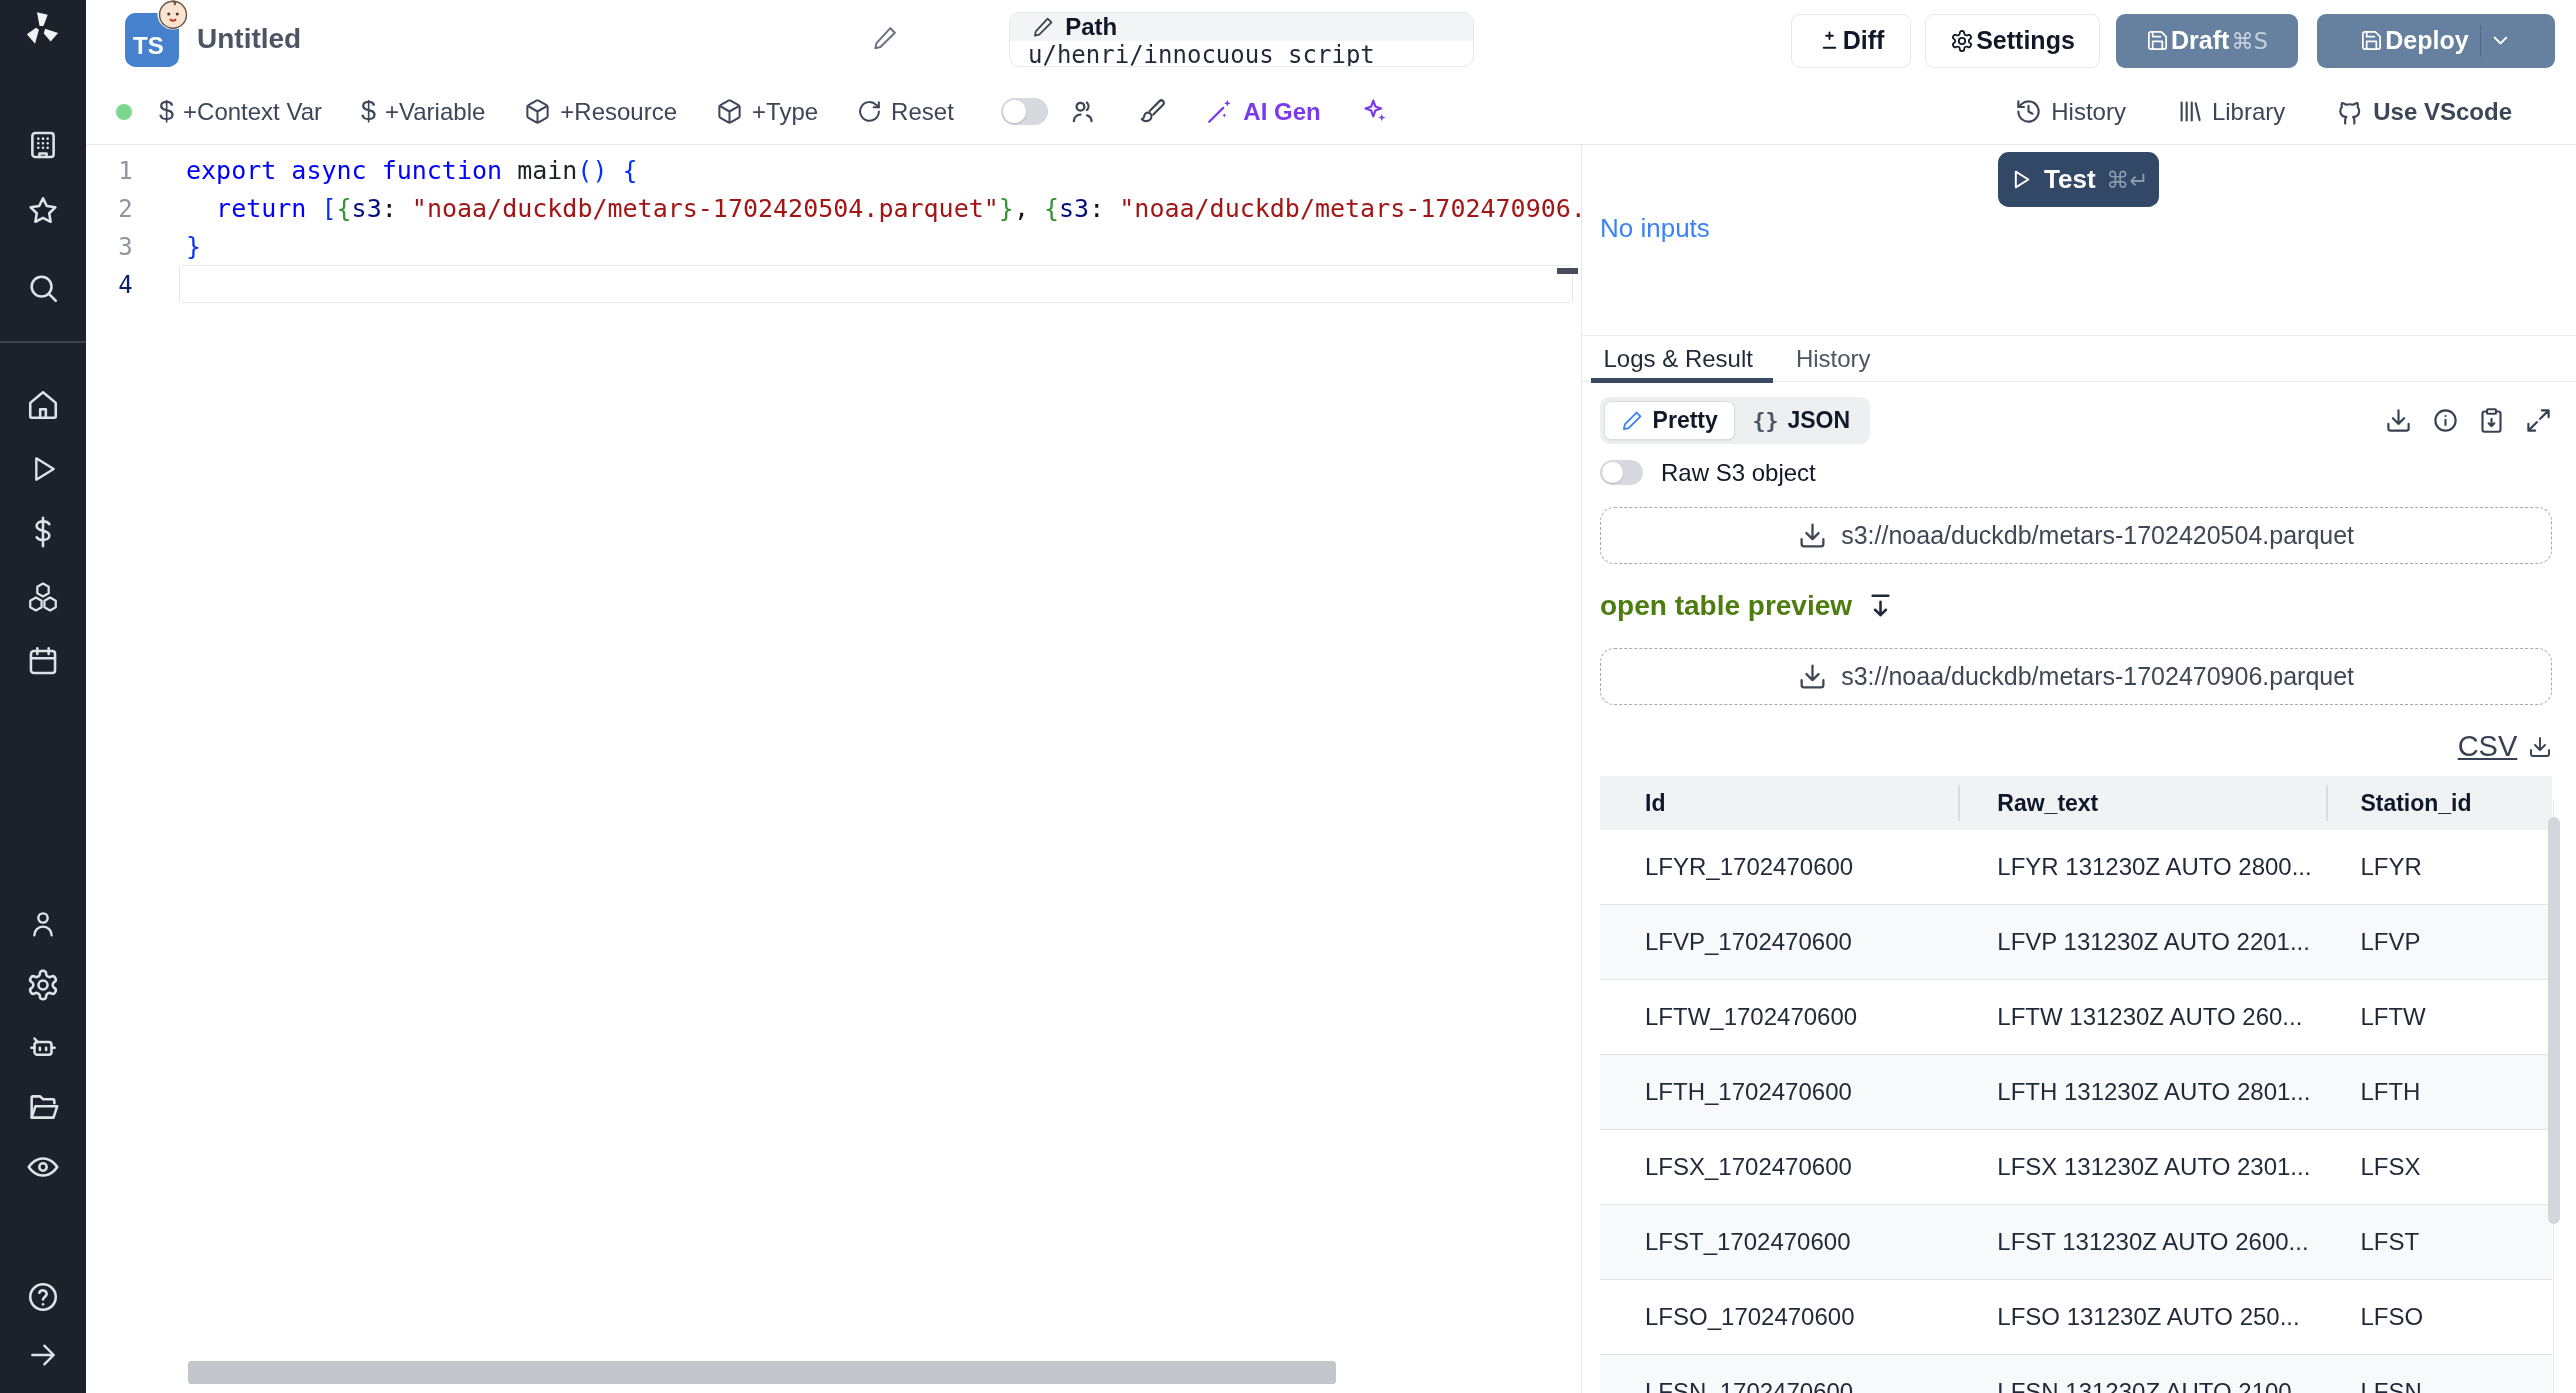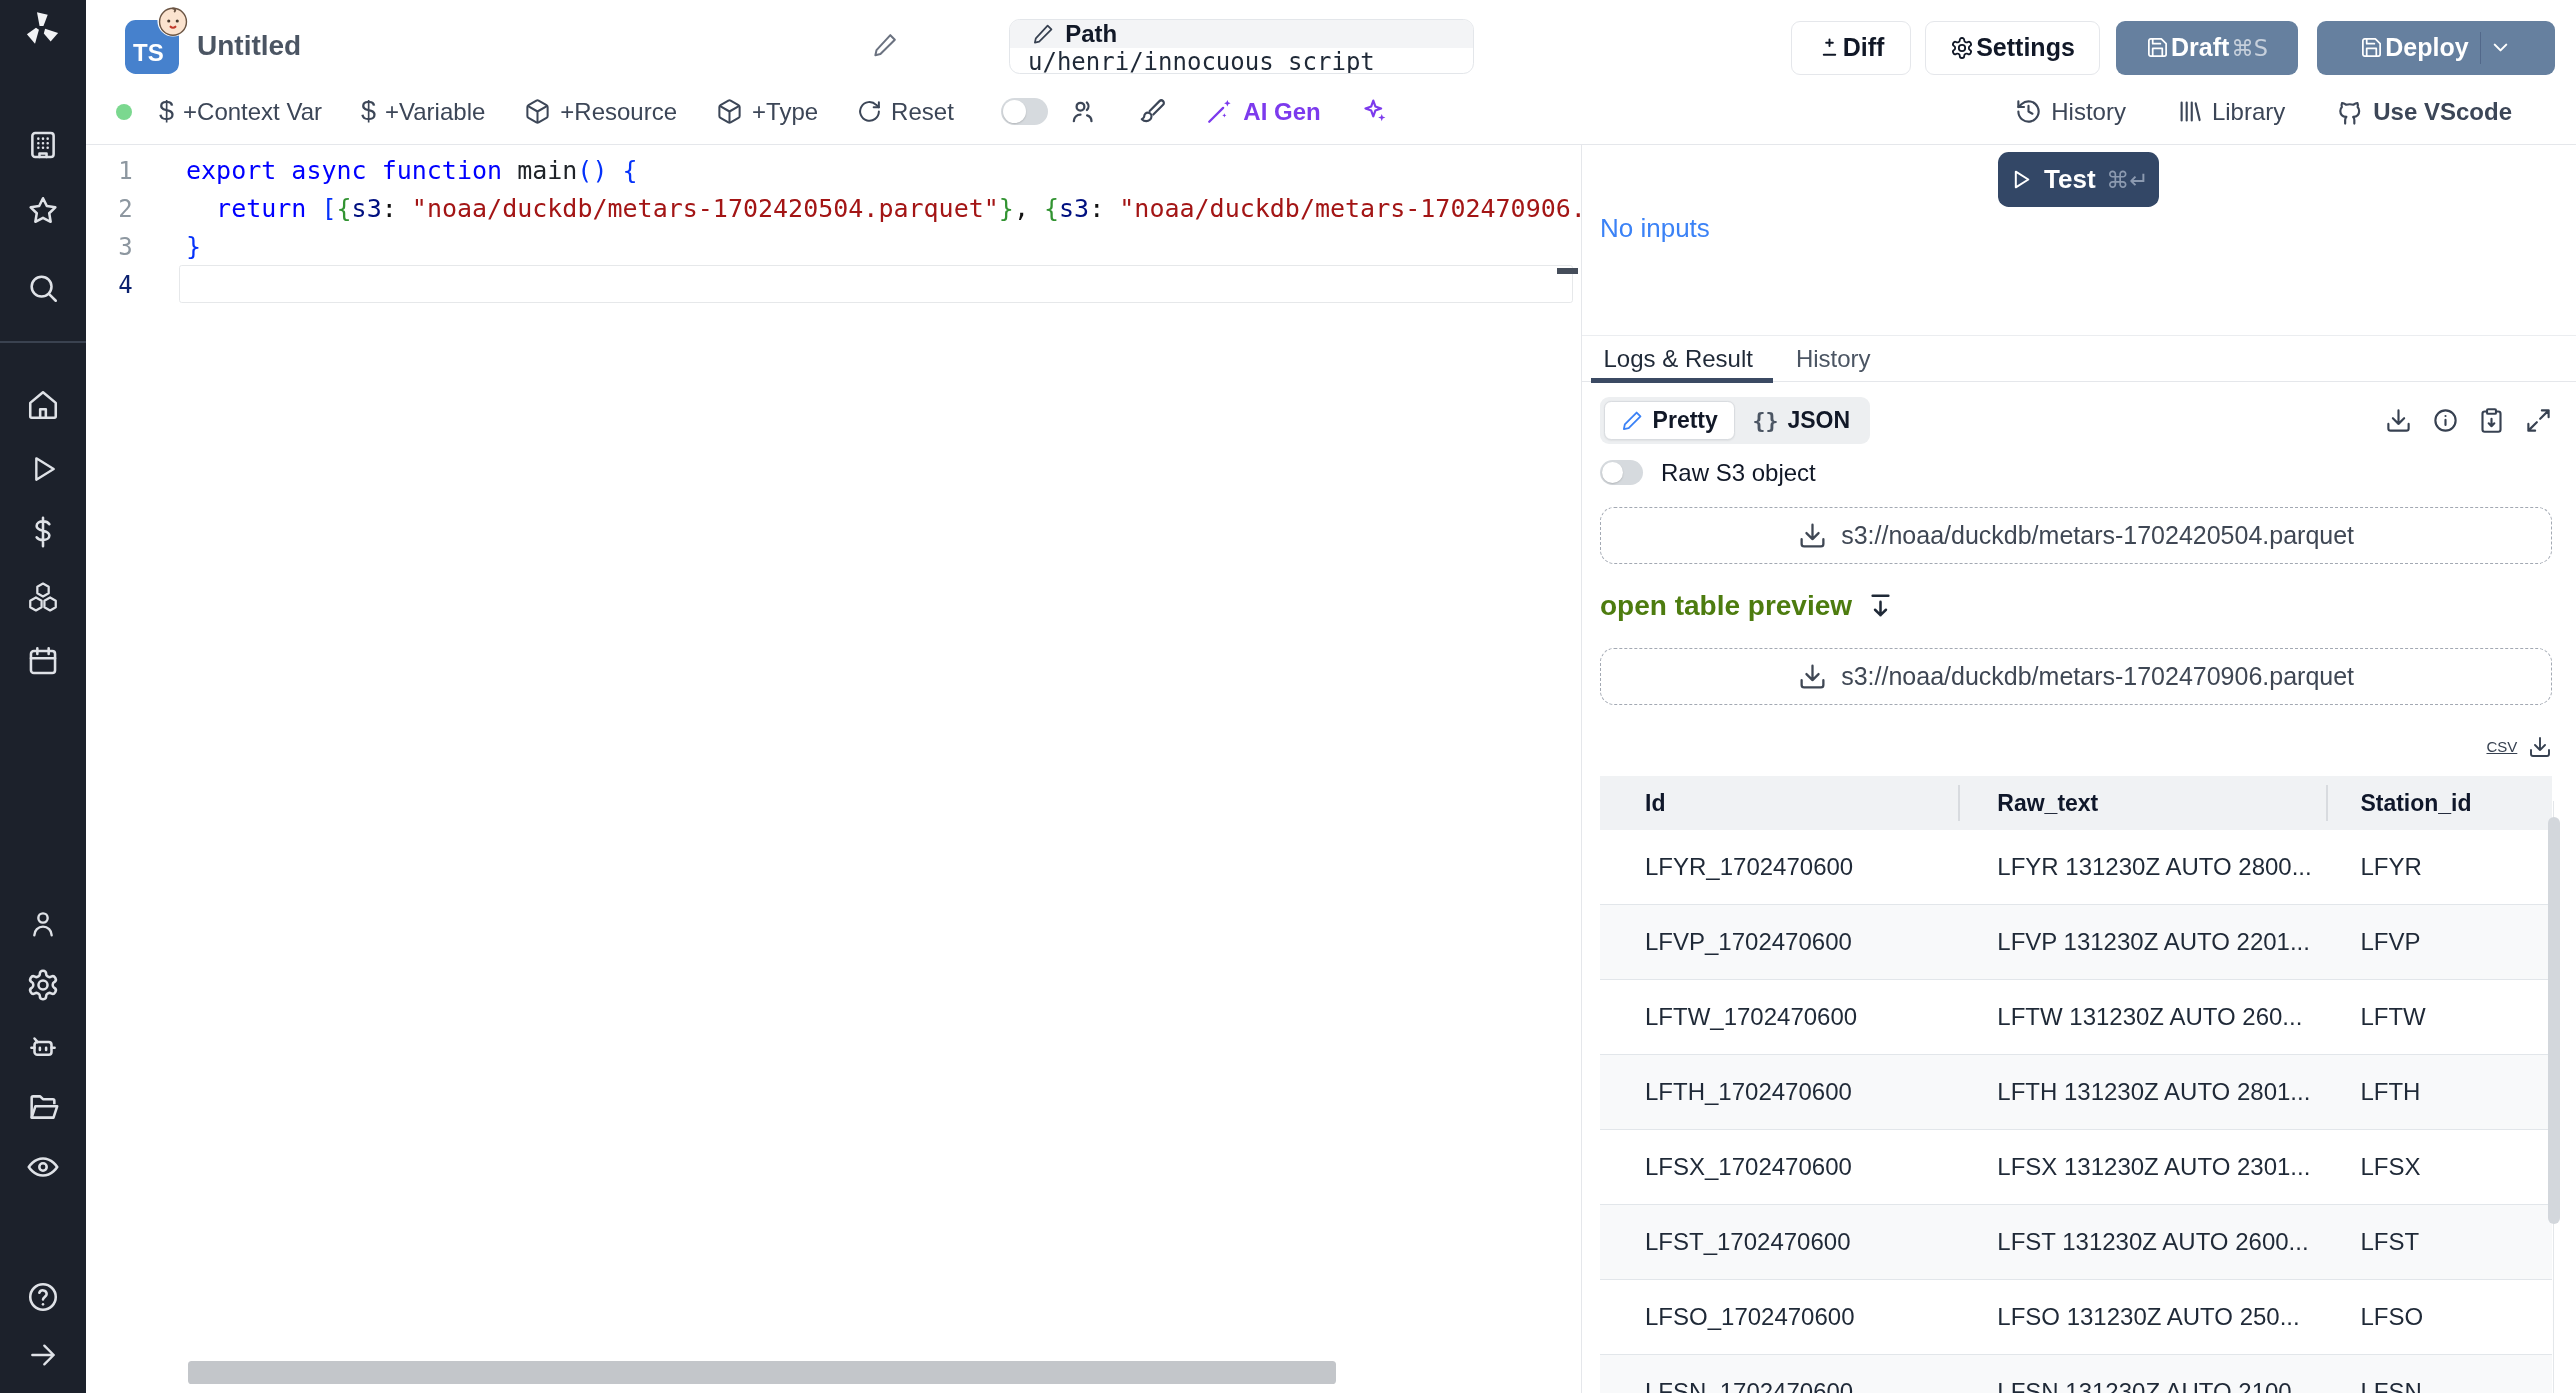--- a/index.html
+++ b/index.html
@@ -6,21 +6,21 @@
   html,body { width:2576px; height:1394px; overflow:hidden; background:#fff;
               font-family:"Liberation Sans", sans-serif; color:#1f2937; }
   svg { display:block; }
 
   
   #sidebar { position:absolute; left:0; top:0; width:86px; height:1394px; background:#1c212b; }
   .rail-item { position:absolute; left:23px; width:39px; height:39px; display:flex; align-items:center; justify-content:center; color:#dfe2e7; cursor:pointer; }
   .rail-div { position:absolute; left:0; width:86px; height:1.8px; background:#3a4250; }
 
   
-  #topbar { position:absolute; left:86px; top:8px; width:2490px; height:79px; background:#fff; border-bottom:0.9px solid #f0f1f4; }
+  #topbar { position:absolute; left:86px; top:1px; width:2490px; height:79px; background:#fff; border-bottom:0.9px solid #f0f1f4; }
   #ts-badge { position:absolute; left:39px; top:11.6px; width:54px; height:54px; background:#4681cd; border-radius:10.7px; color:#fff; font-weight:bold; font-size:24px; display:flex; align-items:flex-end; justify-content:flex-start; padding:0 0 6.3px 8px; }
   #badge-emoji { position:absolute; left:70px; top:-3.6px; width:34px; height:34px; }
   #script-title { position:absolute; left:111px; top:21.5px; font-size:28px; font-weight:600; color:#4b5563; }
   #title-edit { position:absolute; left:786px; top:23px; color:#6b7280; cursor:pointer; }
   #path-pill { position:absolute; left:923px; top:10.7px; width:465px; height:55px; border:1.8px solid #e3e6ea; border-radius:10.7px; display:flex; overflow:hidden; background:#fff;flex-direction:column; }
   #path-pill .seg-label { background:#f3f4f6; display:flex; align-items:center; gap:10.7px; padding:0 21.5px; font-size:24px; font-weight:700; color:#111827; }
   #path-pill .seg-value { display:flex; align-items:center; padding:0 18px; font-family:"DejaVu Sans Mono", monospace; font-size:24px; color:#1f2937; white-space:nowrap; }
   .tb-btn { position:absolute; top:12.5px; height:54px; border-radius:9px; display:flex; align-items:center; justify-content:center; gap:2px; font-size:25px; font-weight:600; cursor:pointer; }
   .tb-btn.light { background:#fff; border:1.8px solid #e5e7eb; color:#111827; }
   .tb-btn.slate { background:#66809f; color:#fff; border:none; }
@@ -71,21 +71,21 @@
   #result-icons > span { cursor:pointer; }
 
   #raws3-row { position:relative; margin-top:10.7px; height:36px; display:flex; align-items:center; gap:18px; }
   #raws3-toggle { width:43px; height:25px; } #raws3-toggle .knob { width:21.5px; height:21.5px; }
   #raws3-label { font-size:24px; color:#111827; }
 
   .file-btn { position:relative; margin-top:16px; height:57px; width:100%; border:1.8px dashed #a3a9b3; border-radius:14.3px; display:flex; align-items:center; justify-content:center; gap:14.3px; color:#3f4754; font-size:25px; cursor:pointer; background:#fff; }
   #preview-row { margin-top:16px; height:52px; display:flex; align-items:center; gap:14.3px; cursor:pointer; }
   #preview-label { font-size:28px; font-weight:700; color:#4d7c0f; }
   #csv-row { margin-top:25px; height:34px; display:flex; align-items:center; justify-content:flex-end; gap:10.7px; color:#374151; }
-  #csv-link { font-size:15px; font-weight:500; text-decoration:underline; cursor:pointer; color:#374151; }
+  #csv-link { font-size:29px; font-weight:500; text-decoration:underline; cursor:pointer; color:#374151; }
 
   #result-table { margin-top:12.5px; width:100%; }
   #thead { height:54px; background:#f0f2f4; display:flex; align-items:center; position:relative; }
   .hcell { font-size:23px; font-weight:700; color:#0f172a; padding-left:30px; }
   .c0 { width:358px;margin-left:15px; } .c1 { width:369px; } .c2 { width:225px; }
   .hdiv { position:absolute; top:9px; width:1.8px; height:36px; background:#d8dbdf; }
   .trow { height:75px; display:flex; align-items:center; border-bottom:1.8px solid #e2e6ea; background:#fff; }
   .trow.alt { background:#f8f9fa; }
   .tcell { font-size:24px; color:#1f2937; padding-left:30px; white-space:nowrap; overflow:hidden; }
 

